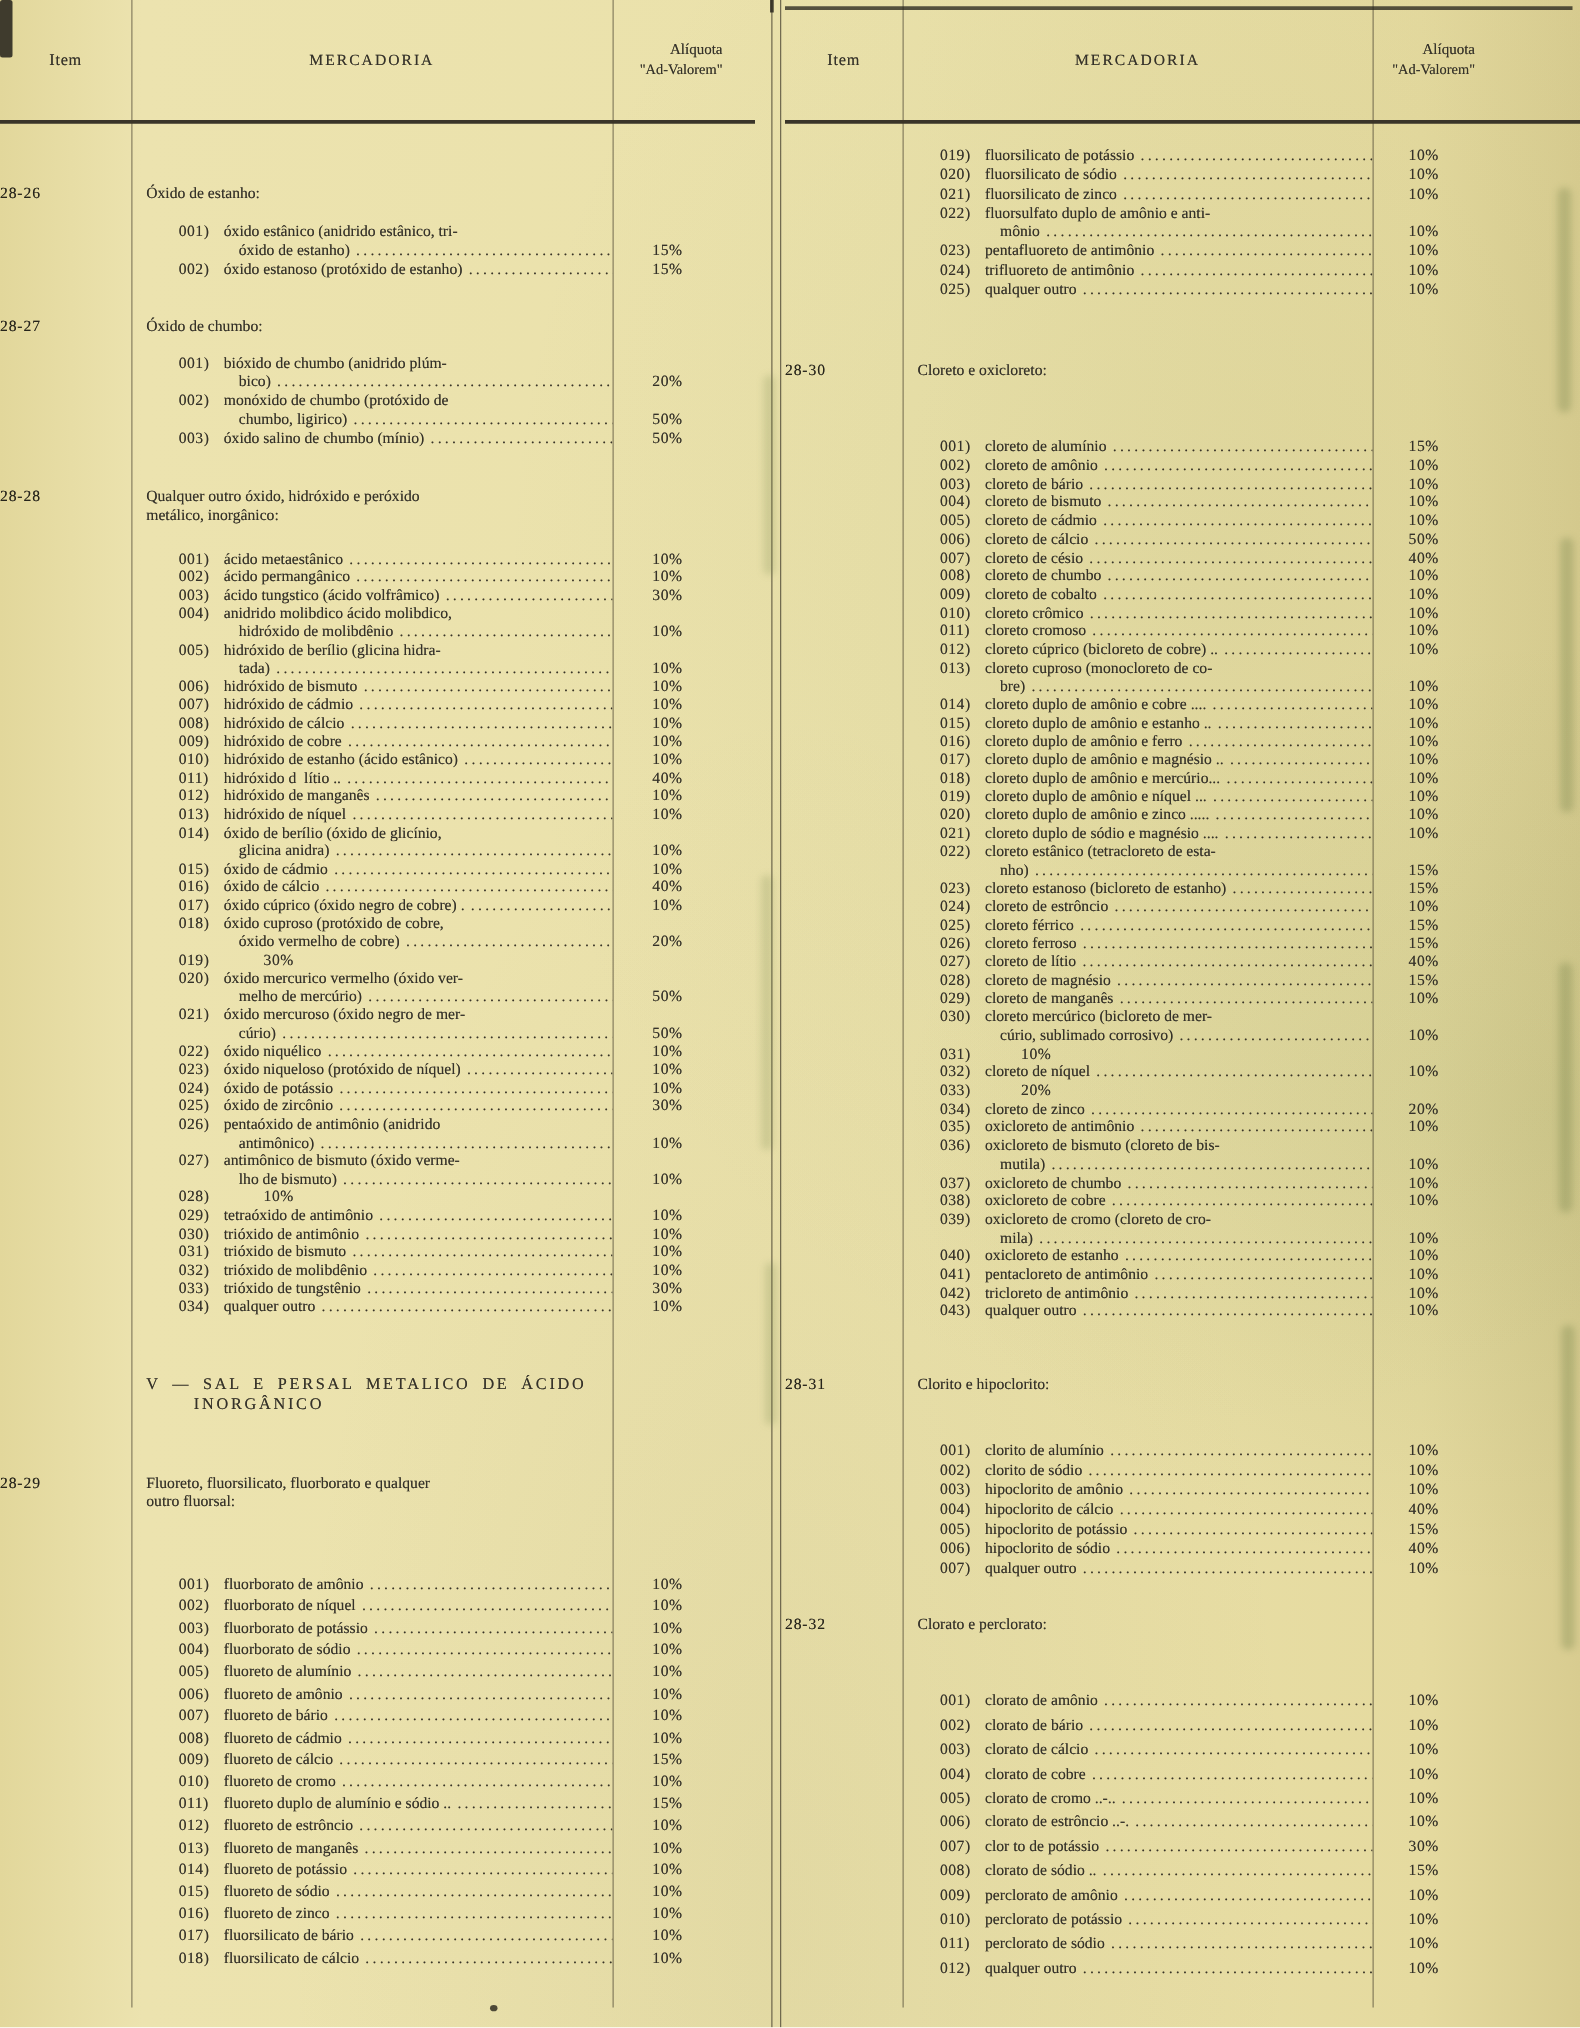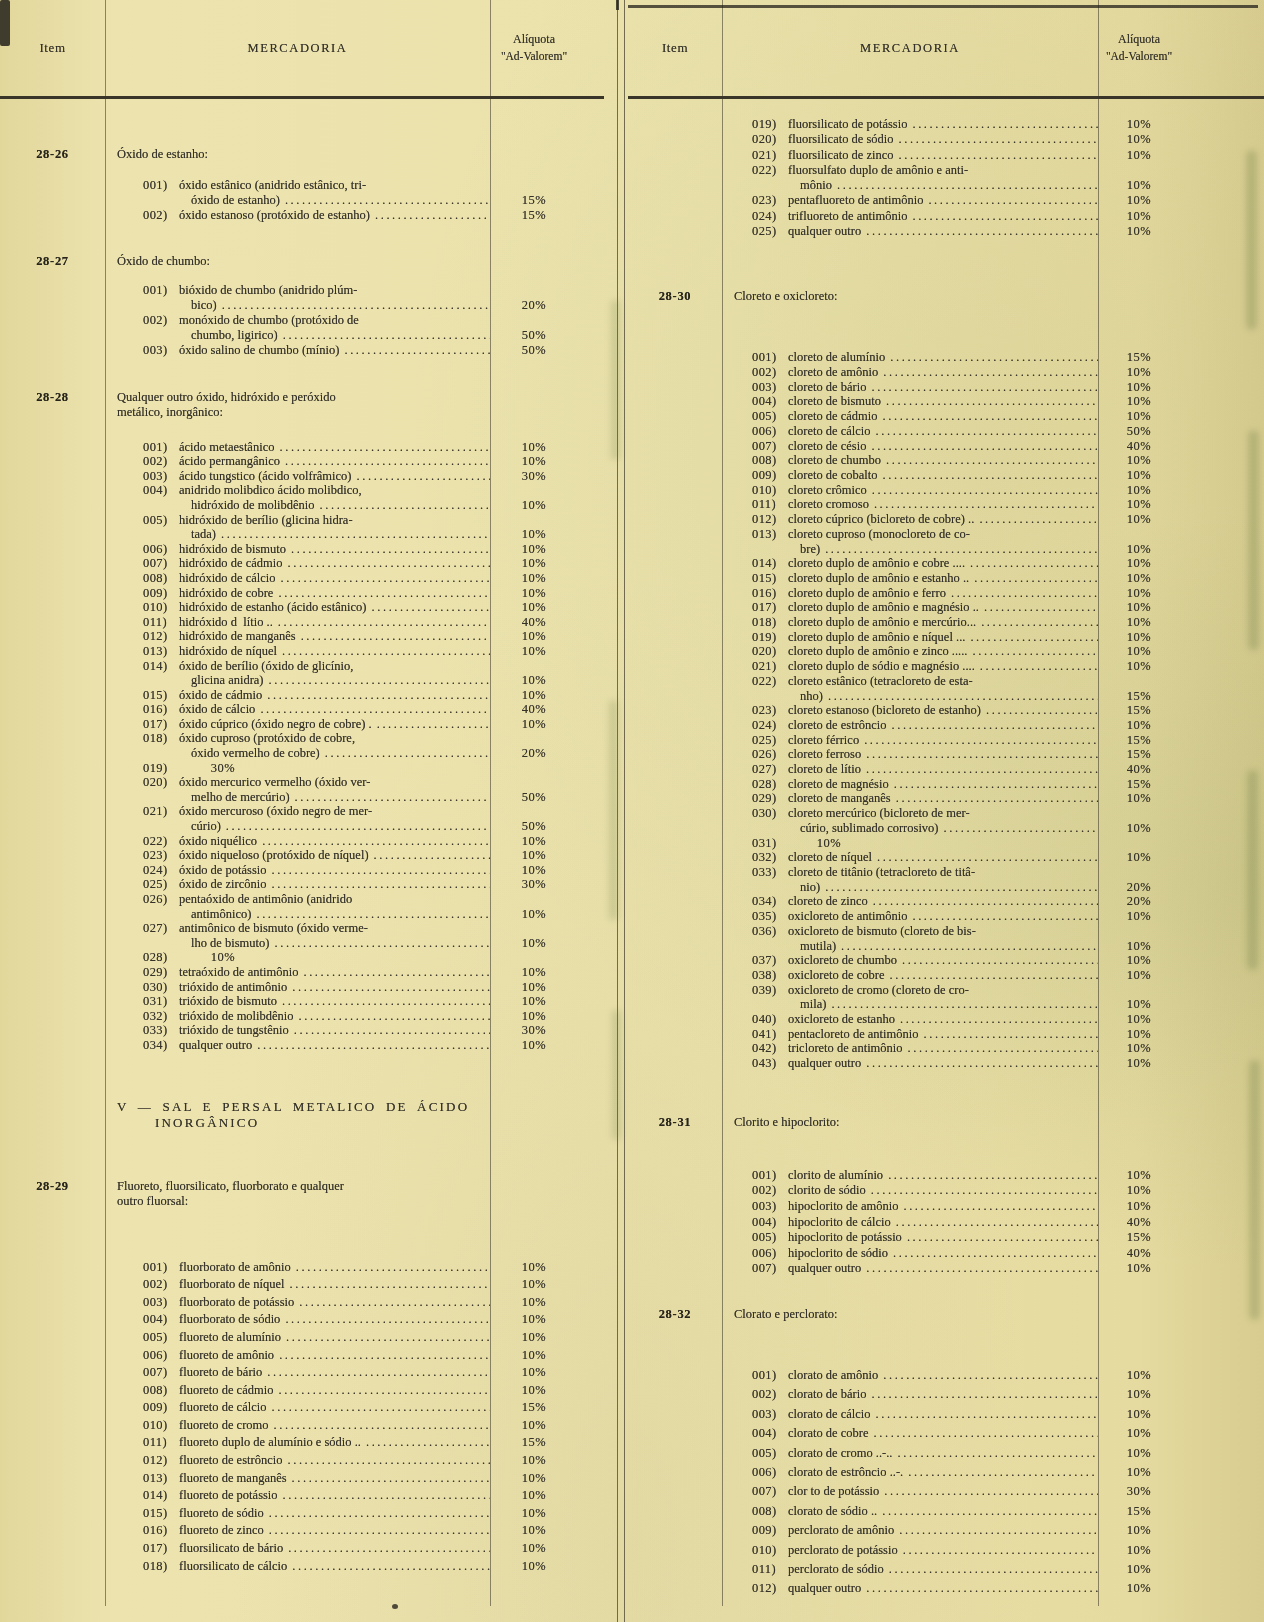--- a/index.html
+++ b/index.html
@@ -20,39 +20,39 @@
   .col-left{left:0;width:604px}
   .col-right{left:628px;width:636px}
 
   .col-header{position:relative;height:96px;display:flex;align-items:center;
     border-bottom:3px solid var(--rule,#3a3529)}
   .hc{box-sizing:border-box}
   .hc-item{text-align:center;font-size:13px;letter-spacing:.6px}
   .col-left .hc-item{width:105px}
   .col-right .hc-item{width:94px}
   .hc-merc{flex:1;text-align:center;font-size:12.5px;letter-spacing:1.6px}
-  .hc-rate{text-align:center;font-size:12px;line-height:17px}
+  .hc-rate{text-align:right;font-size:12px;line-height:17px}
   .col-left .hc-rate{width:114px;padding-right:26px}
   .col-right .hc-rate{width:166px;padding-right:84px}
   .al2{font-size:11.5px}
 
   .col-body{position:relative;box-sizing:border-box}
 
   .vrule{position:absolute;top:0;bottom:16px;width:1px;background:rgba(58,52,38,.55)}
   .col-left .vr-item{left:105px}
   .col-left .vr-rate{left:490px}
   .col-right .vr-item{left:94px}
   .col-right .vr-rate{left:470px}
 
   .center-divider{position:absolute;left:617px;top:0;height:1622px;width:6px;
     border-left:1.5px solid rgba(50,45,33,.65);border-right:1.5px solid rgba(50,45,33,.65)}
 
   .section{position:relative}
   .sec-head{display:flex;align-items:flex-start;line-height:15px}
-  .code{flex:none;text-align:center;font-weight:700;letter-spacing:.7px;color:#26241b}
+  .code{flex:none;font-weight:400;letter-spacing:.7px;color:#26241b}
   .col-left .code{width:105px}
   .col-right .code{width:94px}
   .title{flex:1;box-sizing:border-box;padding-left:12px}
   .col-left .title{padding-right:232px}
   .col-right .title{padding-right:130px}
 
   .entries{position:relative}
   .entry{display:flex;box-sizing:border-box}
   .col-left .entry{padding-left:143px}
   .col-right .entry{padding-left:124px}
@@ -1116,27 +1116,20 @@
               <span class="etext">
                 <span class="eline last">
                   <span class="lt">cloreto de níquel</span>
                   <span class="dotfill"></span>
                 </span>
               </span>
               <span class="rate">10%</span>
             </div>
             <div class="entry">
               <span class="num">033)</span>
-              <span class="etext">
-                <span class="eline">cloreto de titânio (tetracloreto de titâ-</span>
-                <span class="eline cont last">
-                  <span class="lt">nio)</span>
-                  <span class="dotfill"></span>
-                </span>
-              </span>
               <span class="rate">20%</span>
             </div>
             <div class="entry">
               <span class="num">034)</span>
               <span class="etext">
                 <span class="eline last">
                   <span class="lt">cloreto de zinco</span>
                   <span class="dotfill"></span>
                 </span>
               </span>

